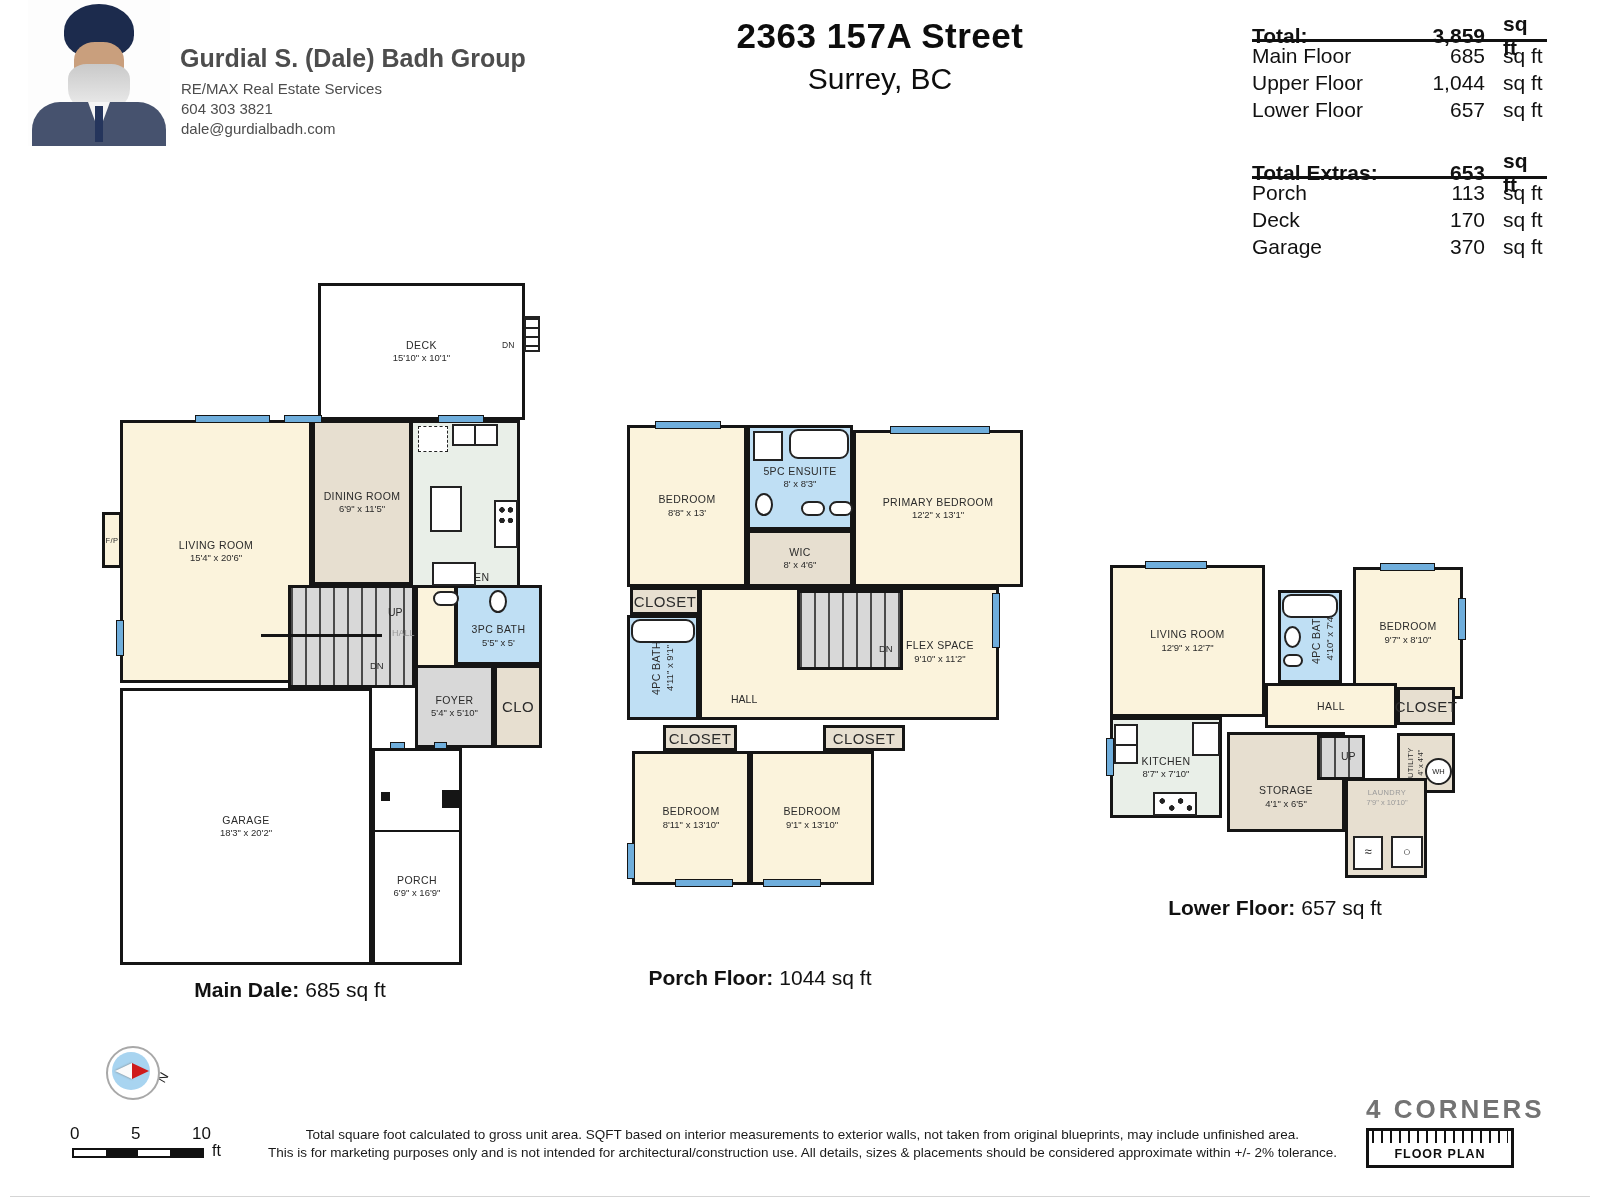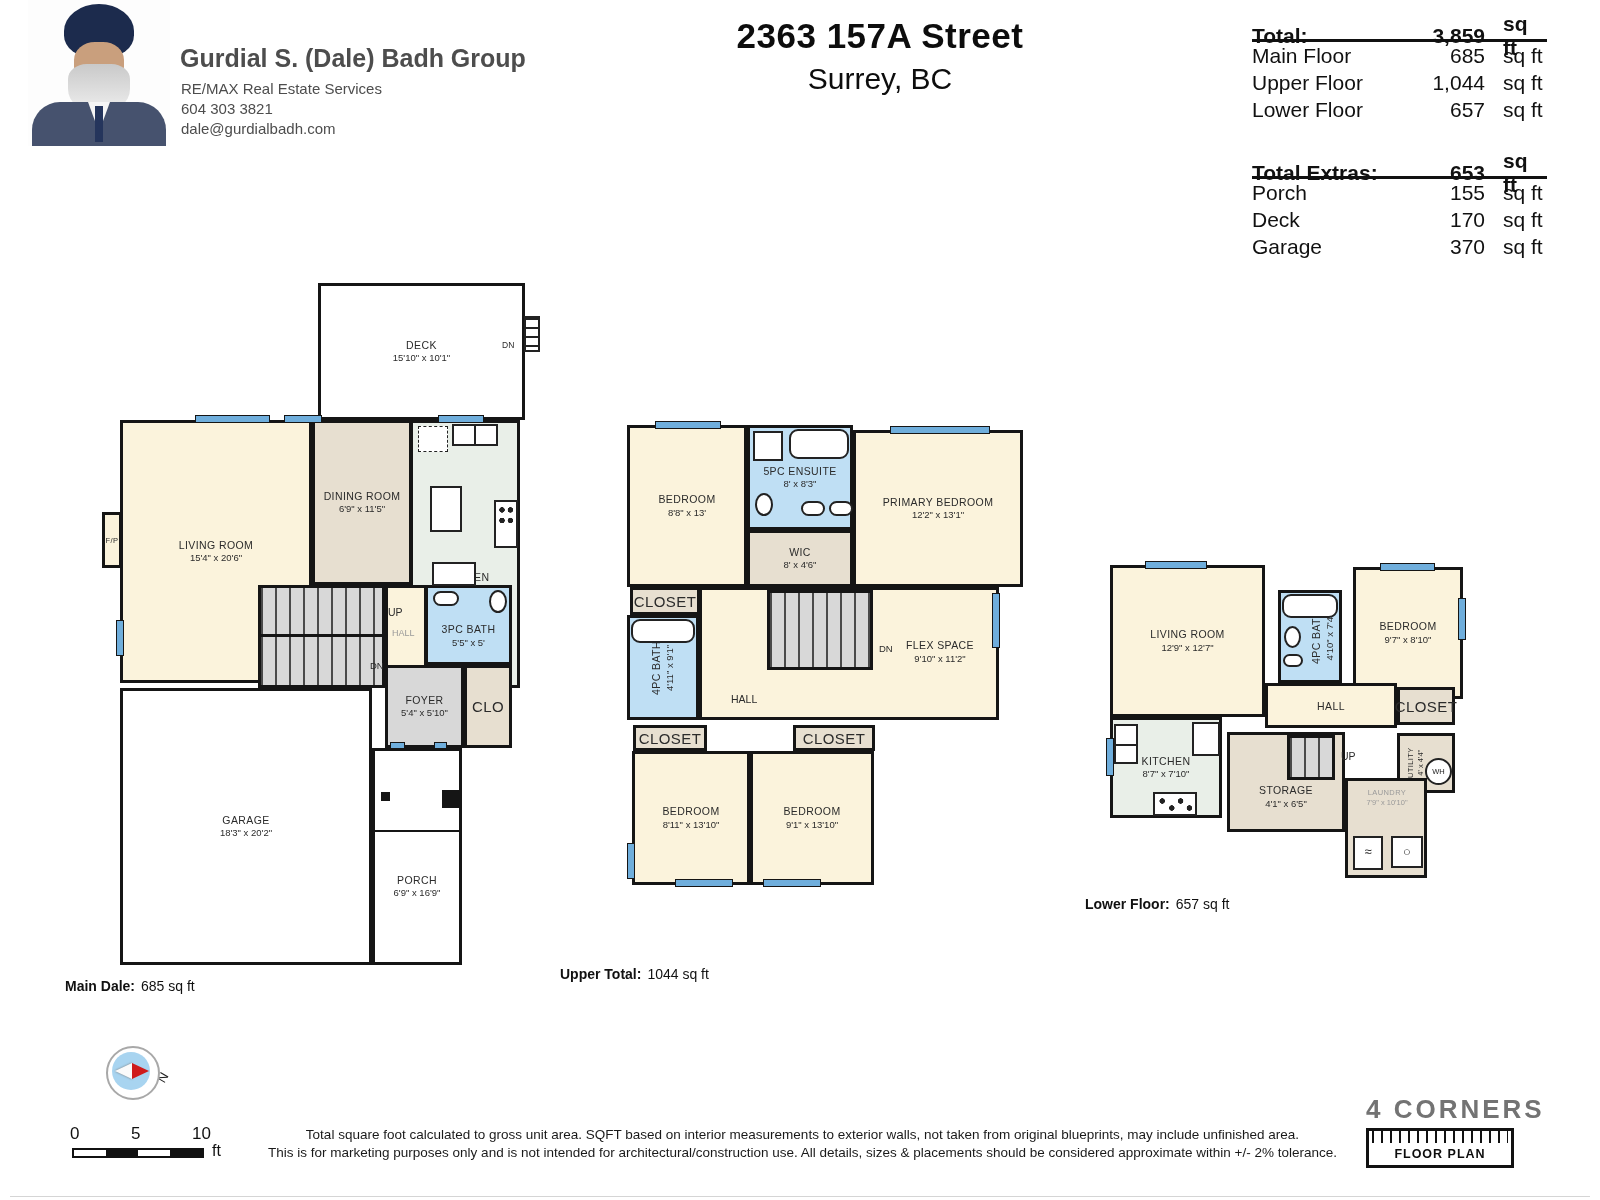--- a/index.html
+++ b/index.html
@@ -23,21 +23,21 @@
   .summary{position:absolute;left:1252px;top:12px;font-size:21px;}
   .srow{display:grid;grid-template-columns:145px 88px 62px;height:27px;align-items:center;}
   .srow.head{font-weight:bold;border-bottom:3px solid #111;}
   .sv{text-align:right;}
   .su{padding-left:18px;}
   .sgap{height:26px;}
 
   
   .plan{position:absolute;}
   .room{position:absolute;box-sizing:border-box;border:3px solid #151515;display:flex;align-items:center;justify-content:center;z-index:1;}
-  .ov{z-index:2;}
+  .ov{z-index:2;margin-left:30px;}
   .lbl{display:flex;flex-direction:column;align-items:center;text-align:center;line-height:1.3;z-index:4;}
   .rn{font-size:10.5px;color:#2b2b2b;letter-spacing:.4px;white-space:nowrap;}
   .rd{font-size:9.5px;color:#2b2b2b;white-space:nowrap;}
   .sm .rn{font-size:15px;}
   .xs{font-size:7.5px !important;}
   .vert .lbl{transform:rotate(-90deg);}
   .cream{background:#FBF3DC}
   .tan{background:#E7DFD0}
   .bathc{background:#BFDFF4}
   .kit{background:#E9EFE8}
@@ -47,21 +47,21 @@
   .win{position:absolute;background:#6FAEDC;border:1px solid #151515;z-index:6;box-sizing:border-box;}
   .fix{position:absolute;border:2px solid #222;background:#fff;box-sizing:border-box;z-index:3;}
   .rnd{border-radius:9px;}
   .cir{border-radius:50%;}
   .dash{border:1.5px dashed #222;}
   .slab{position:absolute;font-size:9.5px;color:#2b2b2b;z-index:4;white-space:nowrap;}
   .muted{color:#9a9a9a;}
   .post{position:absolute;background:#151515;z-index:4;}
   .dvl{position:absolute;background:#151515;z-index:4;}
   .freelbl{position:absolute;z-index:4;display:flex;flex-direction:column;align-items:center;text-align:center;line-height:1.3;}
-  .plan-caption{position:absolute;font-size:14px;text-align:left;z-index:2;}
+  .plan-caption{position:absolute;font-size:21px;text-align:center;z-index:2;}
   .cb{font-weight:bold;}
   .cv{margin-left:6px;}
   .whtxt{font-size:7.5px;display:block;width:100%;text-align:center;line-height:23px;color:#222;}
   .appl{font-size:13px;line-height:28px;display:block;text-align:center;color:#222;}
 
   
   .compass{position:absolute;left:106px;top:1046px;width:50px;height:50px;border:2px solid #a8a8a8;border-radius:50%;background:#fff;z-index:2;}
   .compass-inner{position:absolute;left:4px;top:4px;width:38px;height:38px;border-radius:50%;background:#a8d4f0;}
   .needle-w{position:absolute;left:7px;top:15px;width:0;height:0;border-top:8px solid transparent;border-bottom:8px solid transparent;border-right:17px solid #fafafa;filter:drop-shadow(0 0 1px #777);}
   .needle-r{position:absolute;left:24px;top:15px;width:0;height:0;border-top:8px solid transparent;border-bottom:8px solid transparent;border-left:17px solid #cf1b1b;}
@@ -120,21 +120,21 @@
       <span class="su">sq ft</span>
     </div>
     <div class="sgap"></div>
     <div class="srow head">
       <span class="sl">Total Extras:</span>
       <span class="sv">653</span>
       <span class="su">sq ft</span>
     </div>
     <div class="srow">
       <span class="sl">Porch</span>
-      <span class="sv">155</span>
+      <span class="sv">113</span>
       <span class="su">sq ft</span>
     </div>
     <div class="srow">
       <span class="sl">Deck</span>
       <span class="sv">170</span>
       <span class="su">sq ft</span>
     </div>
     <div class="srow">
       <span class="sl">Garage</span>
       <span class="sv">370</span>
@@ -303,21 +303,21 @@
     </div>
 
     <div class="win" style="left:50px;top:8px;width:66px;height:8px;"></div>
     <div class="win" style="left:285px;top:13px;width:100px;height:8px;"></div>
     <div class="win" style="left:387px;top:180px;width:8px;height:55px;"></div>
     <div class="win" style="left:70px;top:466px;width:58px;height:8px;"></div>
     <div class="win" style="left:158px;top:466px;width:58px;height:8px;"></div>
     <div class="win" style="left:22px;top:430px;width:8px;height:36px;"></div>
   </div>
   <div class="plan-caption" style="left:560px;top:966px;width:400px;">
-    <span class="cb">Upper Total:</span><span class="cv">1044 sq ft</span>
+    <span class="cb">Porch Floor:</span><span class="cv">1044 sq ft</span>
   </div>
 
   <div class="plan" style="left:1095px;top:548px;width:380px;height:350px;">
     <div class="room cream" style="left:15px;top:17px;width:155px;height:152px;">
       <div class="lbl">
         <span class="rn">LIVING ROOM</span>
         <span class="rd">12'9" x 12'7"</span>
       </div>
     </div>
     <div class="room bathc vert" style="left:183px;top:42px;width:64px;height:93px;">

